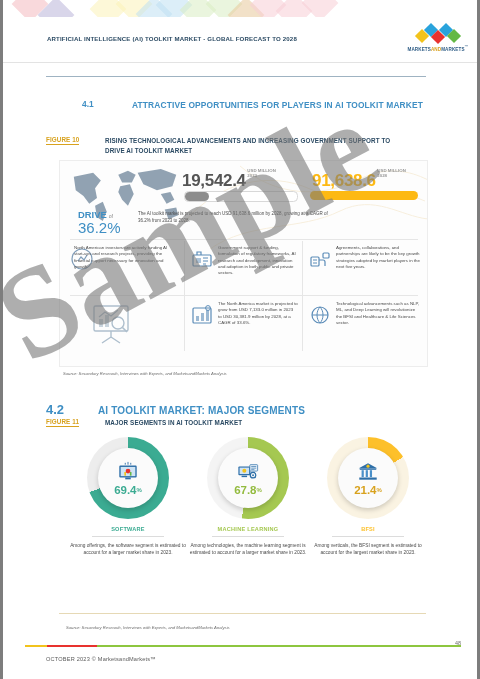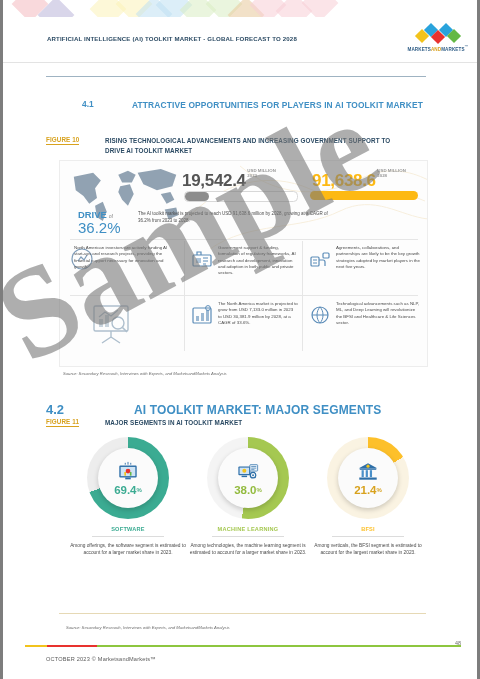--- a/index.html
+++ b/index.html
@@ -64,21 +64,21 @@
   .ibox .ic{position:absolute;left:0;top:2px;width:24px;height:24px;}
   .ibox .tx{position:absolute;left:28px;top:0;font-size:4.4px;color:#4a4a4a;line-height:6.3px;}
   .hline{position:absolute;height:1px;background:#e6e6e6;}
   .vline{position:absolute;width:1px;background:#e6e6e6;}
 
   .src{position:absolute;font-size:4.2px;font-style:italic;color:#6b6b6b;}
 
   
   .sub42{position:absolute;left:43px;top:400px;}
   .sub42 .num{display:inline-block;width:52px;font-size:13px;font-weight:bold;color:#3f8fc4;}
-  .sub42 .ttl{font-size:12px;font-weight:bold;color:#3f8fc4;letter-spacing:.15px;margin-left:36px;}
+  .sub42 .ttl{font-size:10px;font-weight:bold;color:#3f8fc4;letter-spacing:.15px;}
 
   
   .panel11{position:absolute;left:56px;top:437px;width:367px;height:185px;}
   .donutwrap{position:absolute;width:100px;}
   .donut{position:relative;width:82px;height:82px;margin:0 auto;border-radius:50%;}
   .donut .hole{position:absolute;left:11px;top:11px;width:60px;height:60px;border-radius:50%;
         background:#fbfbfb;box-shadow:0 2px 5px rgba(0,0,0,.18);display:flex;flex-direction:column;
         align-items:center;justify-content:center;}
   .donut .pct{font-size:11.5px;font-weight:bold;margin-top:2px;}
   .donut .pct sup{font-size:6px;font-weight:bold;vertical-align:2px;}
@@ -292,21 +292,21 @@
           <svg class="dicon" viewBox="0 0 24 24">
             <rect x="1.5" y="6" width="13" height="9.5" rx="1" fill="#2e6fa8"></rect>
             <rect x="2.8" y="7.2" width="10.4" height="7" fill="#cfe4f5"></rect>
             <circle cx="8" cy="10.6" r="2.2" fill="#f2c31c"></circle>
             <path d="M5 16 h6 v1.6 h-6 z" fill="#2e6fa8"></path>
             <rect x="14" y="4" width="8.5" height="7" rx="0.8" fill="#e9f2fa" stroke="#2e6fa8" stroke-width=".8"></rect>
             <path d="M15.5 6 h5.5 M15.5 7.8 h5.5 M15.5 9.4 h3.5" stroke="#2e6fa8" stroke-width=".7"></path>
             <circle cx="17.5" cy="15.5" r="3" fill="none" stroke="#2e6fa8" stroke-width="1.4"></circle>
             <circle cx="17.5" cy="15.5" r="1" fill="#2e6fa8"></circle>
           </svg>
-          <div class="pct" style="color:#93bb3f;"><span>38.0</span><sup>%</sup></div>
+          <div class="pct" style="color:#93bb3f;"><span>67.8</span><sup>%</sup></div>
         </div>
       </div>
       <div class="dlbl" style="color:#a5c851;">MACHINE LEARNING</div>
       <div class="dsep"></div>
       <div class="ddesc">Among technologies, the machine learning segment is estimated to account for a larger market share in 2023.</div>
     </div>
 
     <div class="donutwrap" style="left:248px;top:0;width:122px;">
       <div class="donut" style="background:conic-gradient(#fdc02a 0% 16.4%, #faf3e2 16.4% 100%);">
         <div class="hole">

